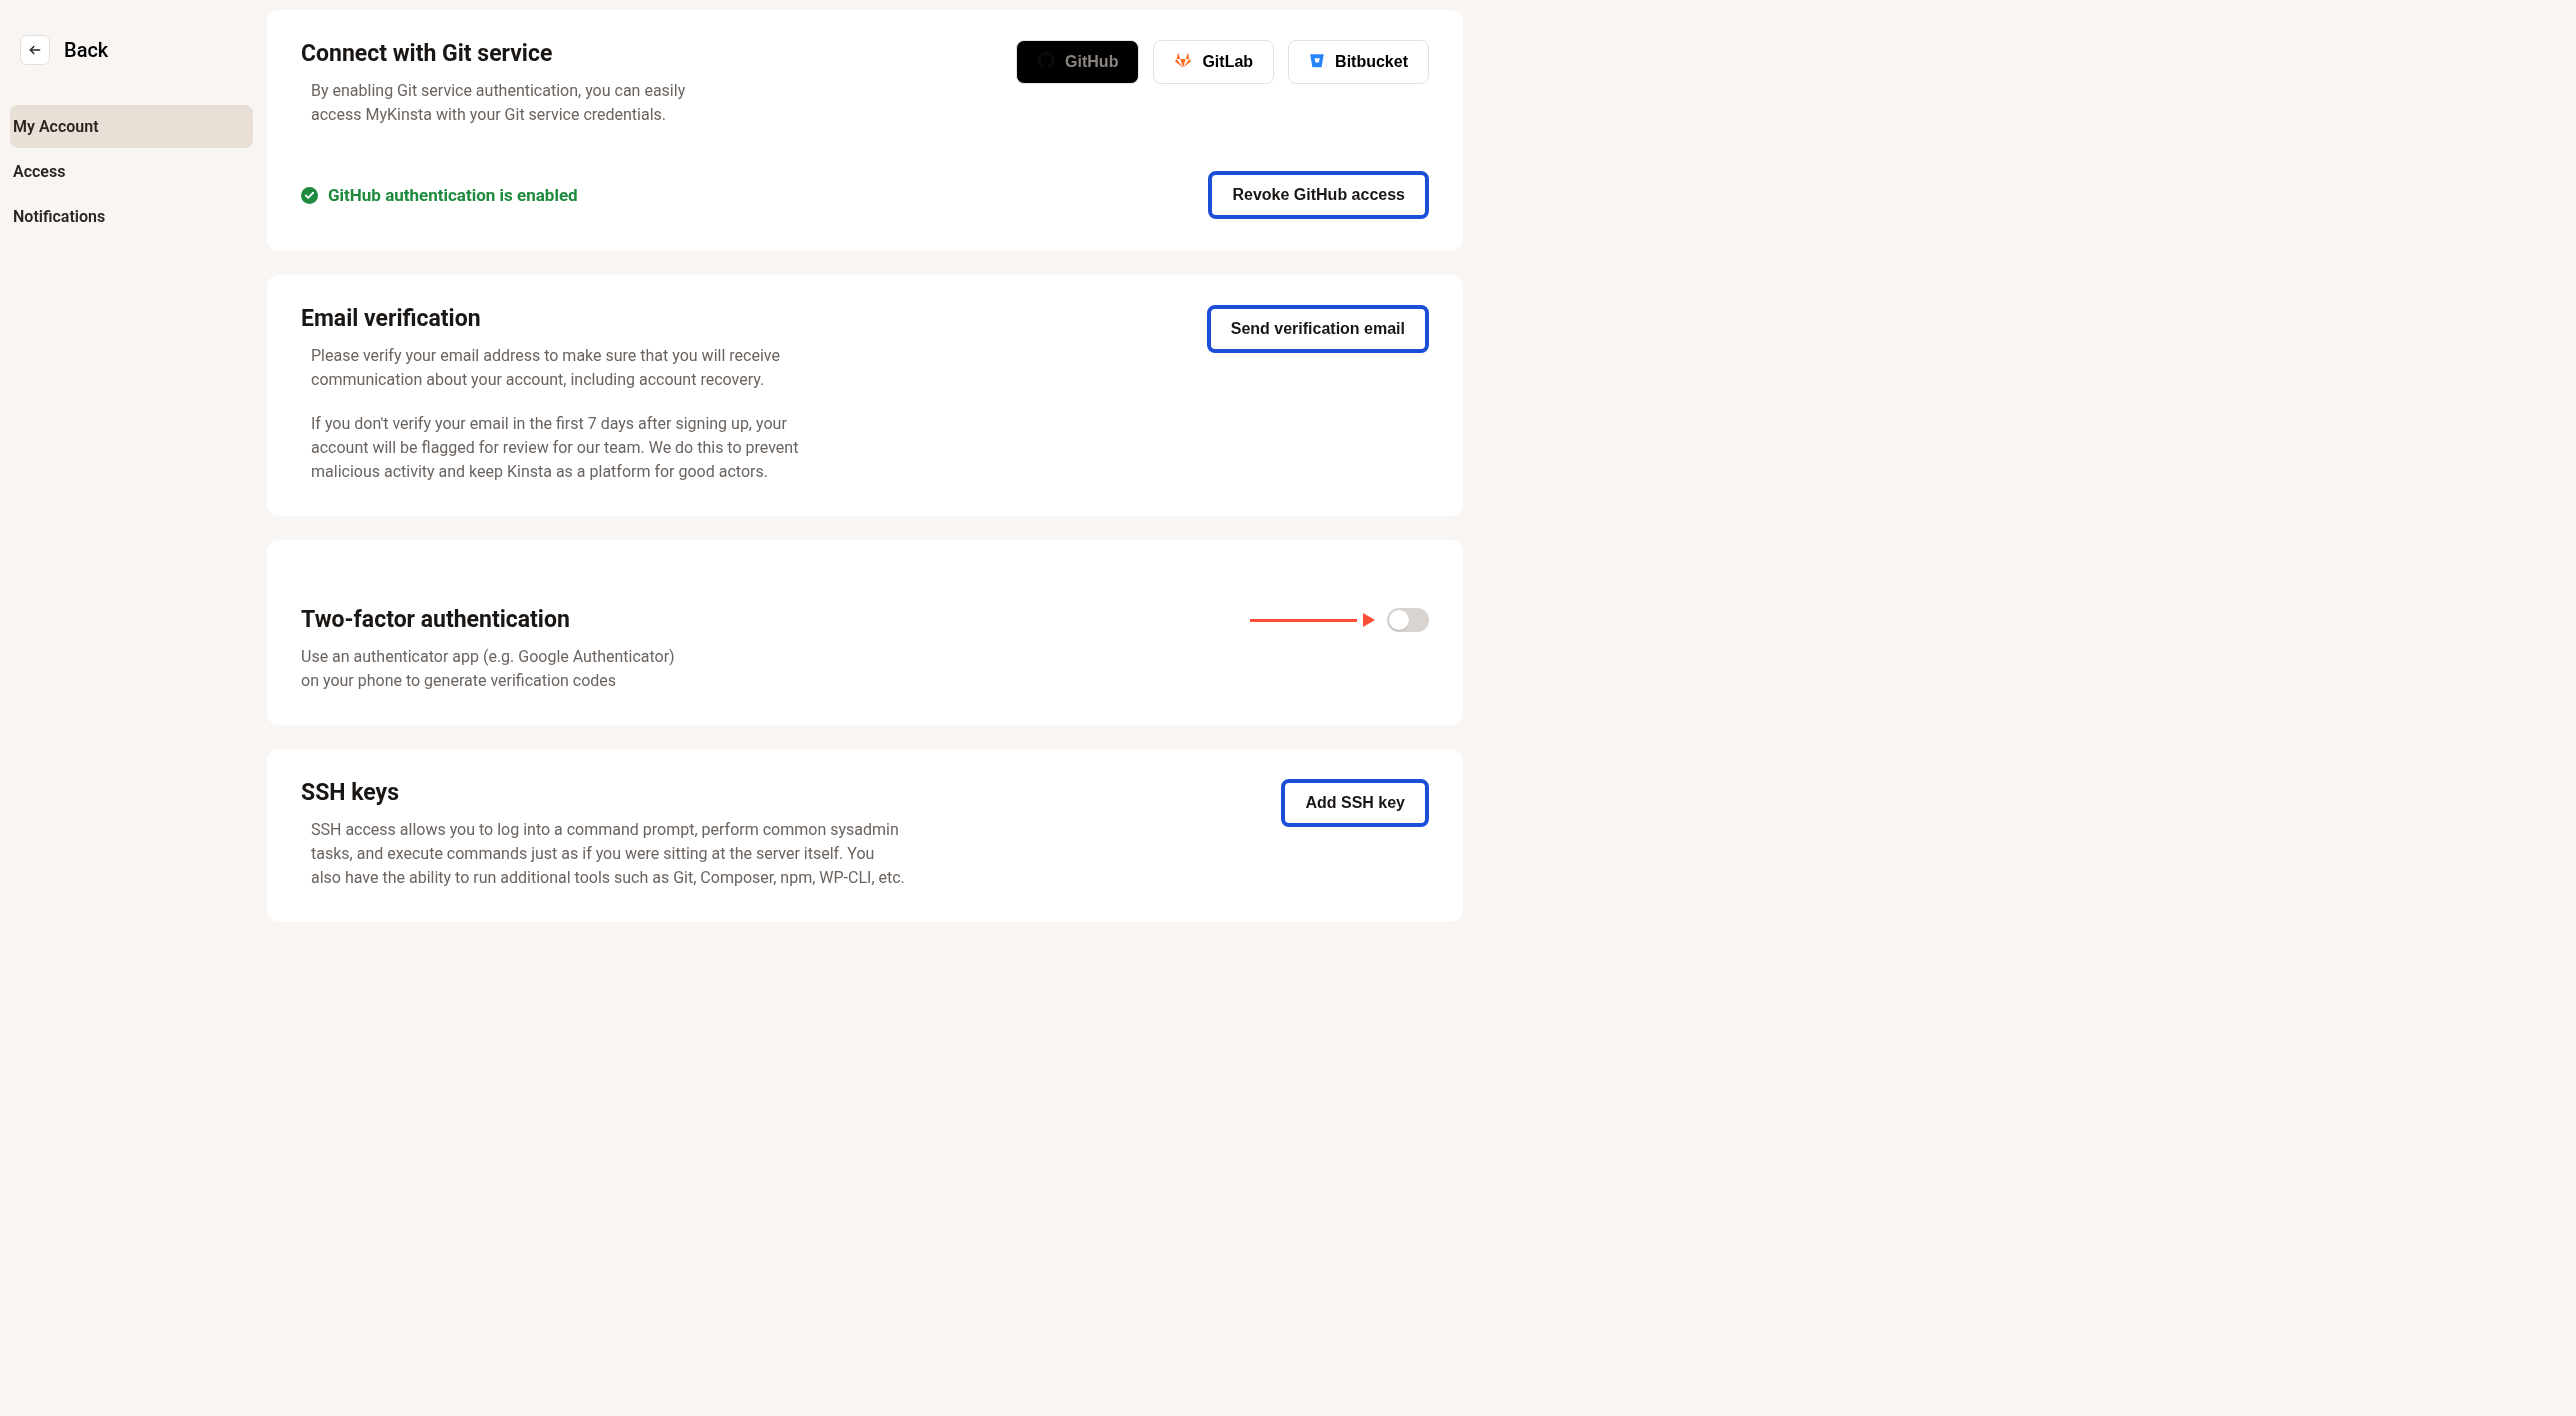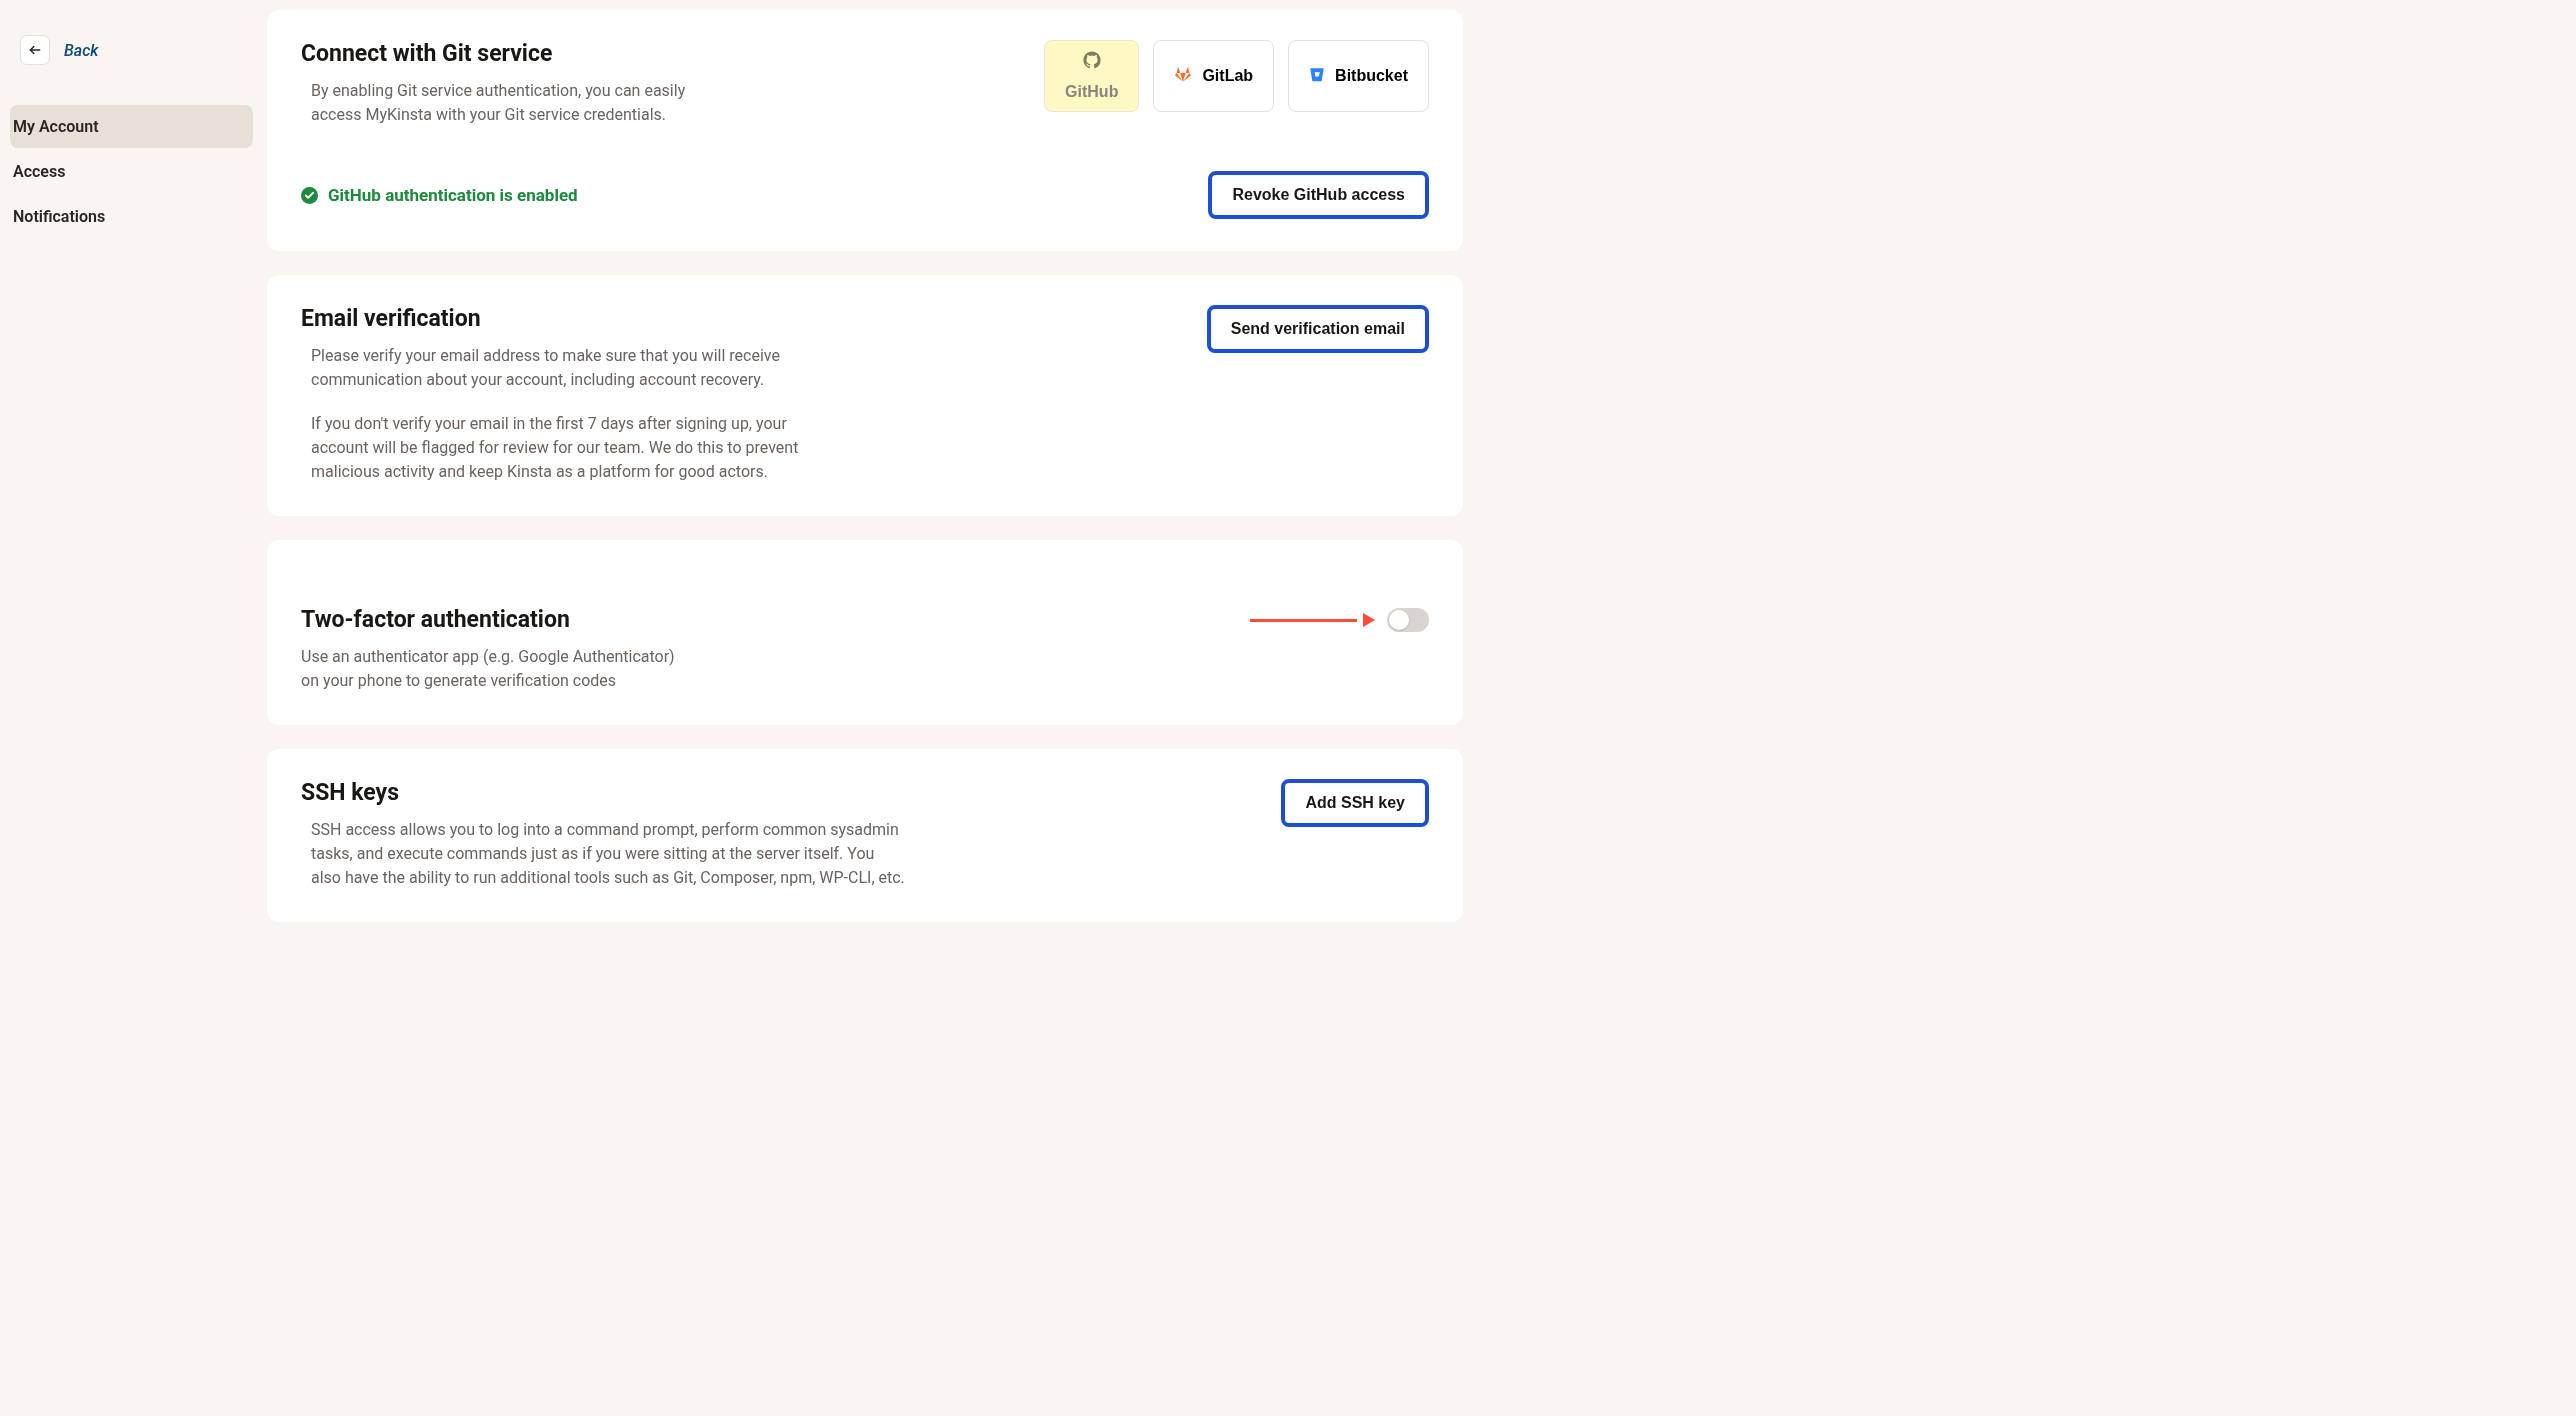--- a/index.html
+++ b/index.html
@@ -29,25 +29,24 @@
     height: 30px;
     border: 1px solid #e5e0dc;
     border-radius: 7px;
     background: #fff;
     display: flex;
     align-items: center;
     justify-content: center;
     cursor: pointer;
   }
   .back-label {
-    color: #0c4a6e;
-    font-size: 16px;
+    color: #000000;
+    font-size: 20px;
     font-weight: 500;
     cursor: pointer;
-    font-style: italic;
   }
   .nav-item {
     padding: 12px 3px;
     border-radius: 8px;
     font-size: 16px;
     font-weight: 600;
     color: #2b2522;
     cursor: pointer;
     margin-bottom: 2px;
   }
@@ -96,24 +95,23 @@
     gap: 10px;
     padding: 10px 20px;
     border-radius: 8px;
     border: 1px solid #e5e0dc;
     background: #fff;
     font-size: 16px;
     font-weight: 600;
     cursor: pointer;
   }
   .pill-btn.active {
-    background: #fef9c3;
+    background: #000000;
     border-color: #e8e4e0;
     color: #8a847f;
-    flex-direction: column;
   }
   .pill-btn.active svg { opacity: 0.55; }
   .status-row {
     display: flex;
     align-items: center;
     justify-content: space-between;
     margin-top: 44px;
   }
   .status-left {
     display: flex;

